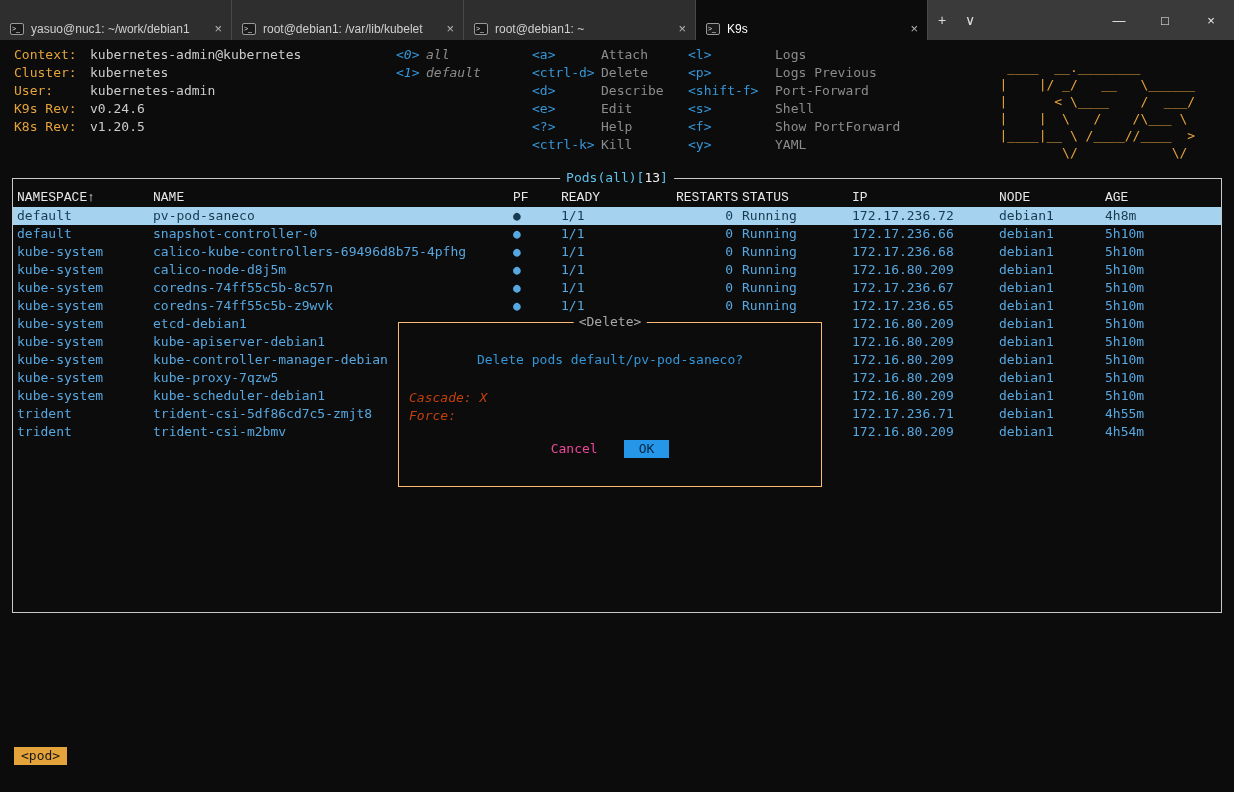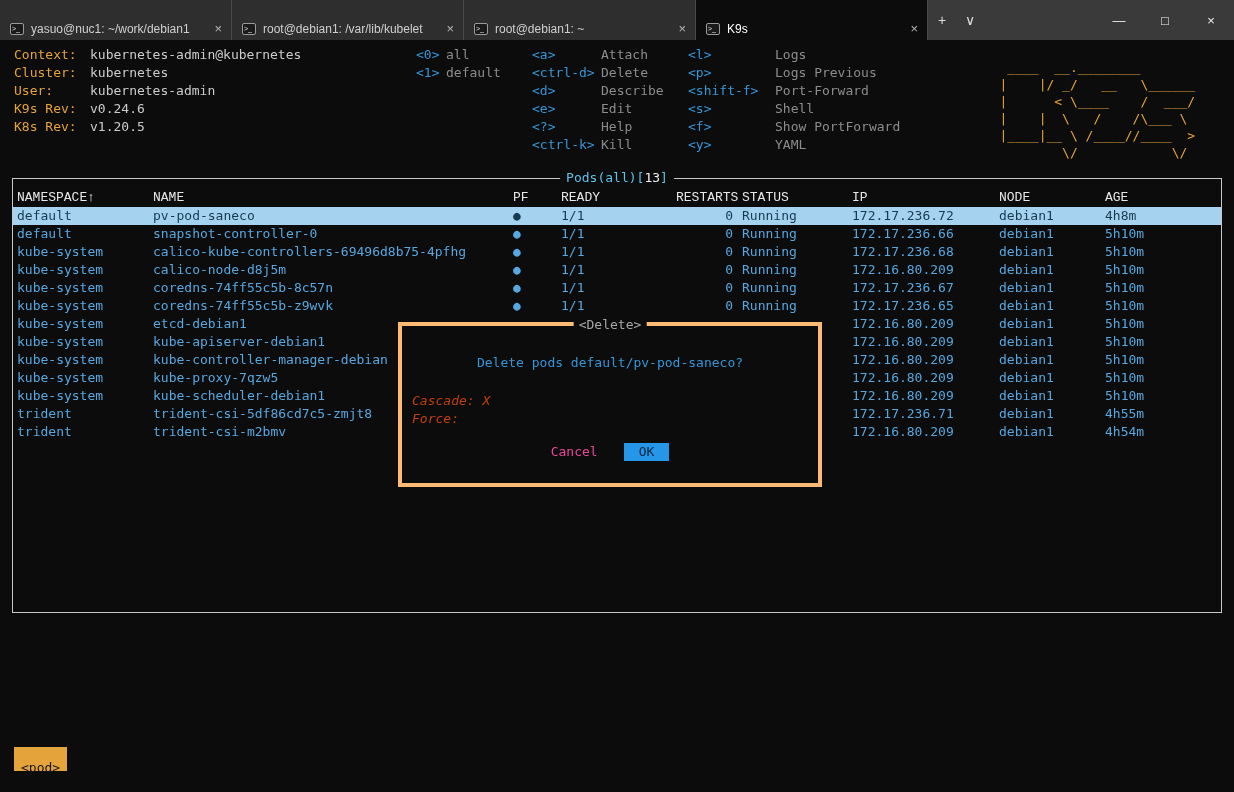--- a/index.html
+++ b/index.html
@@ -29,21 +29,21 @@
 
   
   .term { position:absolute; top:40px; left:0; right:0; bottom:0; font-size:13px; line-height:18px; }
 
   #info-block { position:absolute; left:14px; top:6px; }
   .info-line { height:18px; white-space:pre; }
   .info-label { display:inline-block; width:76px; color:#e5a43b; }
   .info-value { color:#cccccc; }
 
   .hk-col { position:absolute; top:6px; }
-  #hotkeys-1 { left:416px; }
+  #hotkeys-1 { left:396px;font-style:italic; }
   #hotkeys-2 { left:532px; }
   #hotkeys-3 { left:688px; }
   .hk-line { height:18px; white-space:pre; }
   .hk-key { display:inline-block; color:#3596d8; }
   #hotkeys-1 .hk-key { width:30px; }
   #hotkeys-2 .hk-key { width:69px; }
   #hotkeys-3 .hk-key { width:87px; }
   .hk-label { color:#8c8c8c; }
 
   #logo { position:absolute; right:16px; top:4px; margin:15px; color:#e5a43b;
@@ -61,34 +61,34 @@
                  grid-template-columns:136px 360px 48px 115px 66px 110px 147px 106px 1fr;
                  height:18px; }
   .thead { margin-top:10px; color:#e8e8e8;font-family:Liberation Mono, monospace; }
   .cell { padding-left:4px; white-space:pre; overflow:hidden; }
   .row { color:#57a7e0; }
   .row .c-restarts { text-align:right; padding-right:5px; }
   .row.selected { background:#a5d3ef; color:#173a52; }
 
   
   .dialog { position:absolute; left:398px; top:282px; width:424px; height:165px;
-            border:4px solid #fdba74; background:#0c0c0c; z-index:10; }
+            border:1px solid #fdba74; background:#0c0c0c; z-index:10; }
   .dialog-title { position:absolute; top:-10px; left:50%; transform:translateX(-50%);
                   background:#0c0c0c; padding:0 5px; color:#a8a8a8; white-space:pre; }
   .dialog-question { position:absolute; top:28px; left:0; right:0; text-align:center; color:#3596d8; }
   .dialog-field { position:absolute; left:10px; color:#c2410c; white-space:pre;font-style:italic; }
   .f-cascade { top:66px; }
   .f-force { top:84px; }
   .dialog-buttons { position:absolute; top:117px; left:0; right:0;
                     display:flex; justify-content:center; gap:26px; }
   .btn-cancel { color:#ec4899; }
   .btn-ok { background:#2596e8; color:#04263f; padding:0 15px; }
 
   .crumb { position:absolute; left:14px; top:707px; height:18px; background:#e5a43b;
-           color:#161616; padding:12px 7px; white-space:pre; }
+           color:#161616; padding:0 7px; white-space:pre; }
 </style>
 </head>
 <body>
 
 <div class="root">
 
   <div class="tabbar">
     <div id="tab-strip">
         <div class="tab">
           <span class="tab-icon">&gt;_</span>

